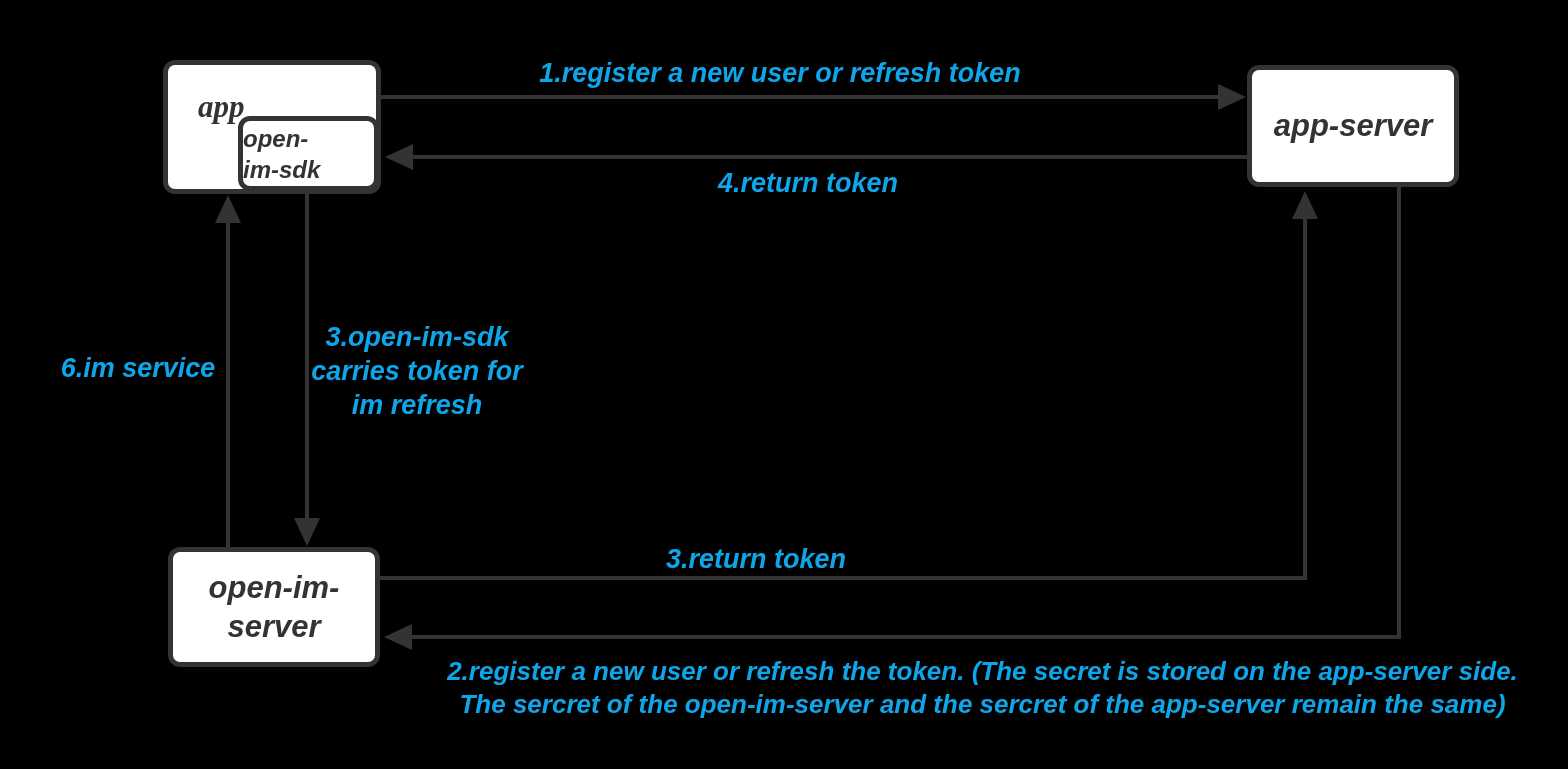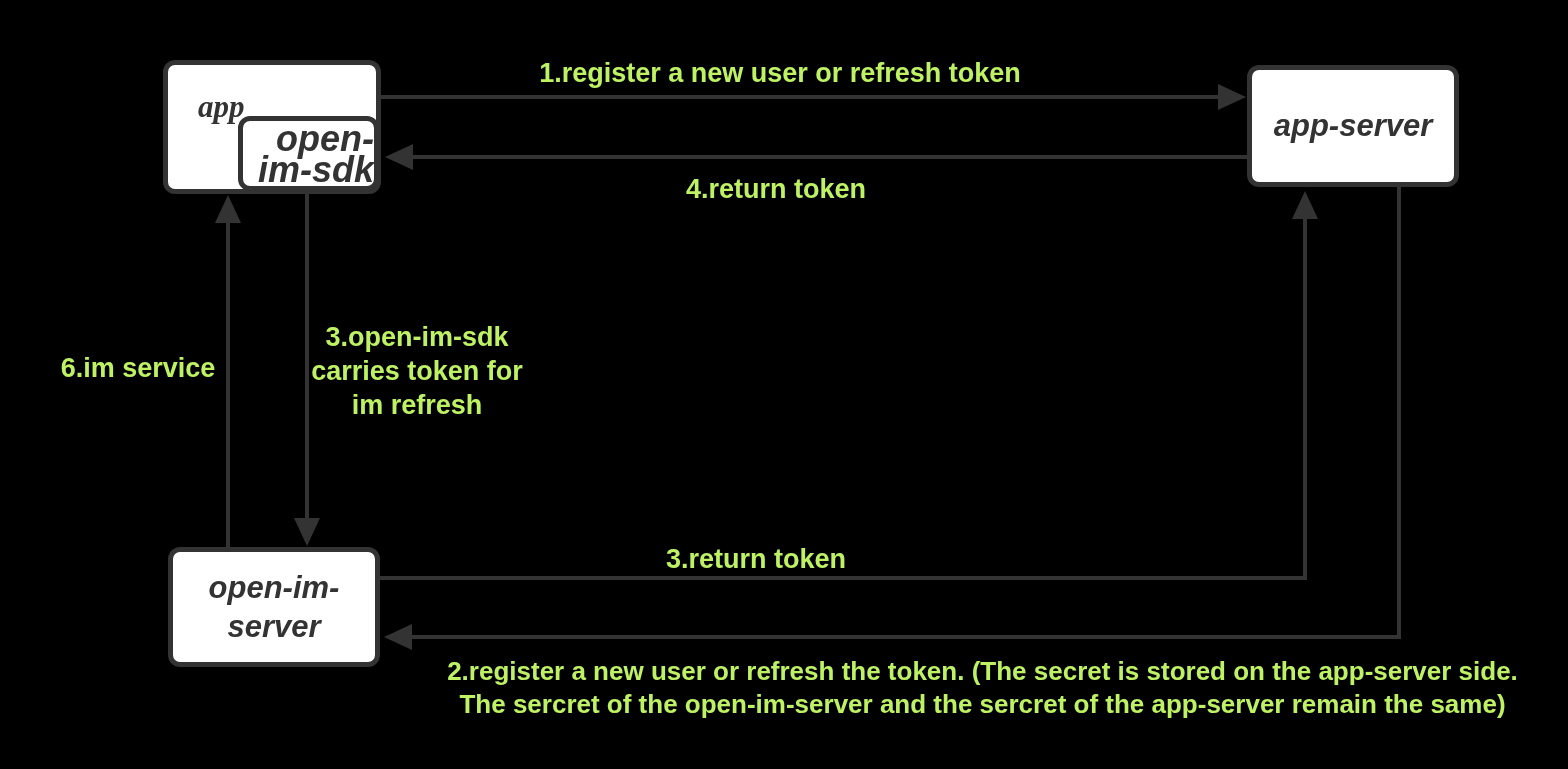--- a/index.html
+++ b/index.html
@@ -21,44 +21,45 @@
     border-radius:12px;
     box-sizing:border-box;
     color:#333333;
     font-style:italic;
     font-weight:bold;
   }
   .node-app{left:163px;top:60px;width:218px;height:134px;font-family:Liberation Serif, serif;}
   .app-label{position:absolute;left:30px;top:24px;font-size:31px;}
   .node-sdk{
     left:238px;top:116px;width:141px;height:75px;
-    display:flex;flex-direction:column;align-items:flex-end;justify-content:center;
-    text-align:center;font-size:36px;line-height:31px;
+    display:flex;flex-direction:column;align-items:flex-start;justify-content:center;
+    text-align:center;font-size:24px;line-height:31px;
   }
   .node-appserver{
     left:1247px;top:65px;width:212px;height:122px;
     display:flex;align-items:center;justify-content:center;
     font-size:31px;
   }
   .node-imserver{
     left:168px;top:547px;width:212px;height:120px;
     display:flex;flex-direction:column;align-items:center;justify-content:center;
     text-align:center;font-size:31px;line-height:39px;
   }
 
   .flow-label{
     position:absolute;
-    color:#bef264;
+    color:#0ea5e9;
+    font-style:italic;
     font-weight:600;
     font-size:27px;
     text-align:center;
     line-height:34px;
   }
   .label-flow1{left:430px;top:56px;width:700px;}
-  .label-flow4{left:536px;top:166px;width:480px;margin-top:6px;}
+  .label-flow4{left:568px;top:166px;width:480px;}
   .label-flow6{left:18px;top:351px;width:240px;}
   .label-flow5{left:297px;top:320px;width:240px;}
   .label-flow3{left:516px;top:542px;width:480px;}
   .label-flow2{left:395px;top:655px;width:1175px;font-size:26px;line-height:33px;}
 </style>
 </head>
 <body>
 
 <div class="canvas">
 

